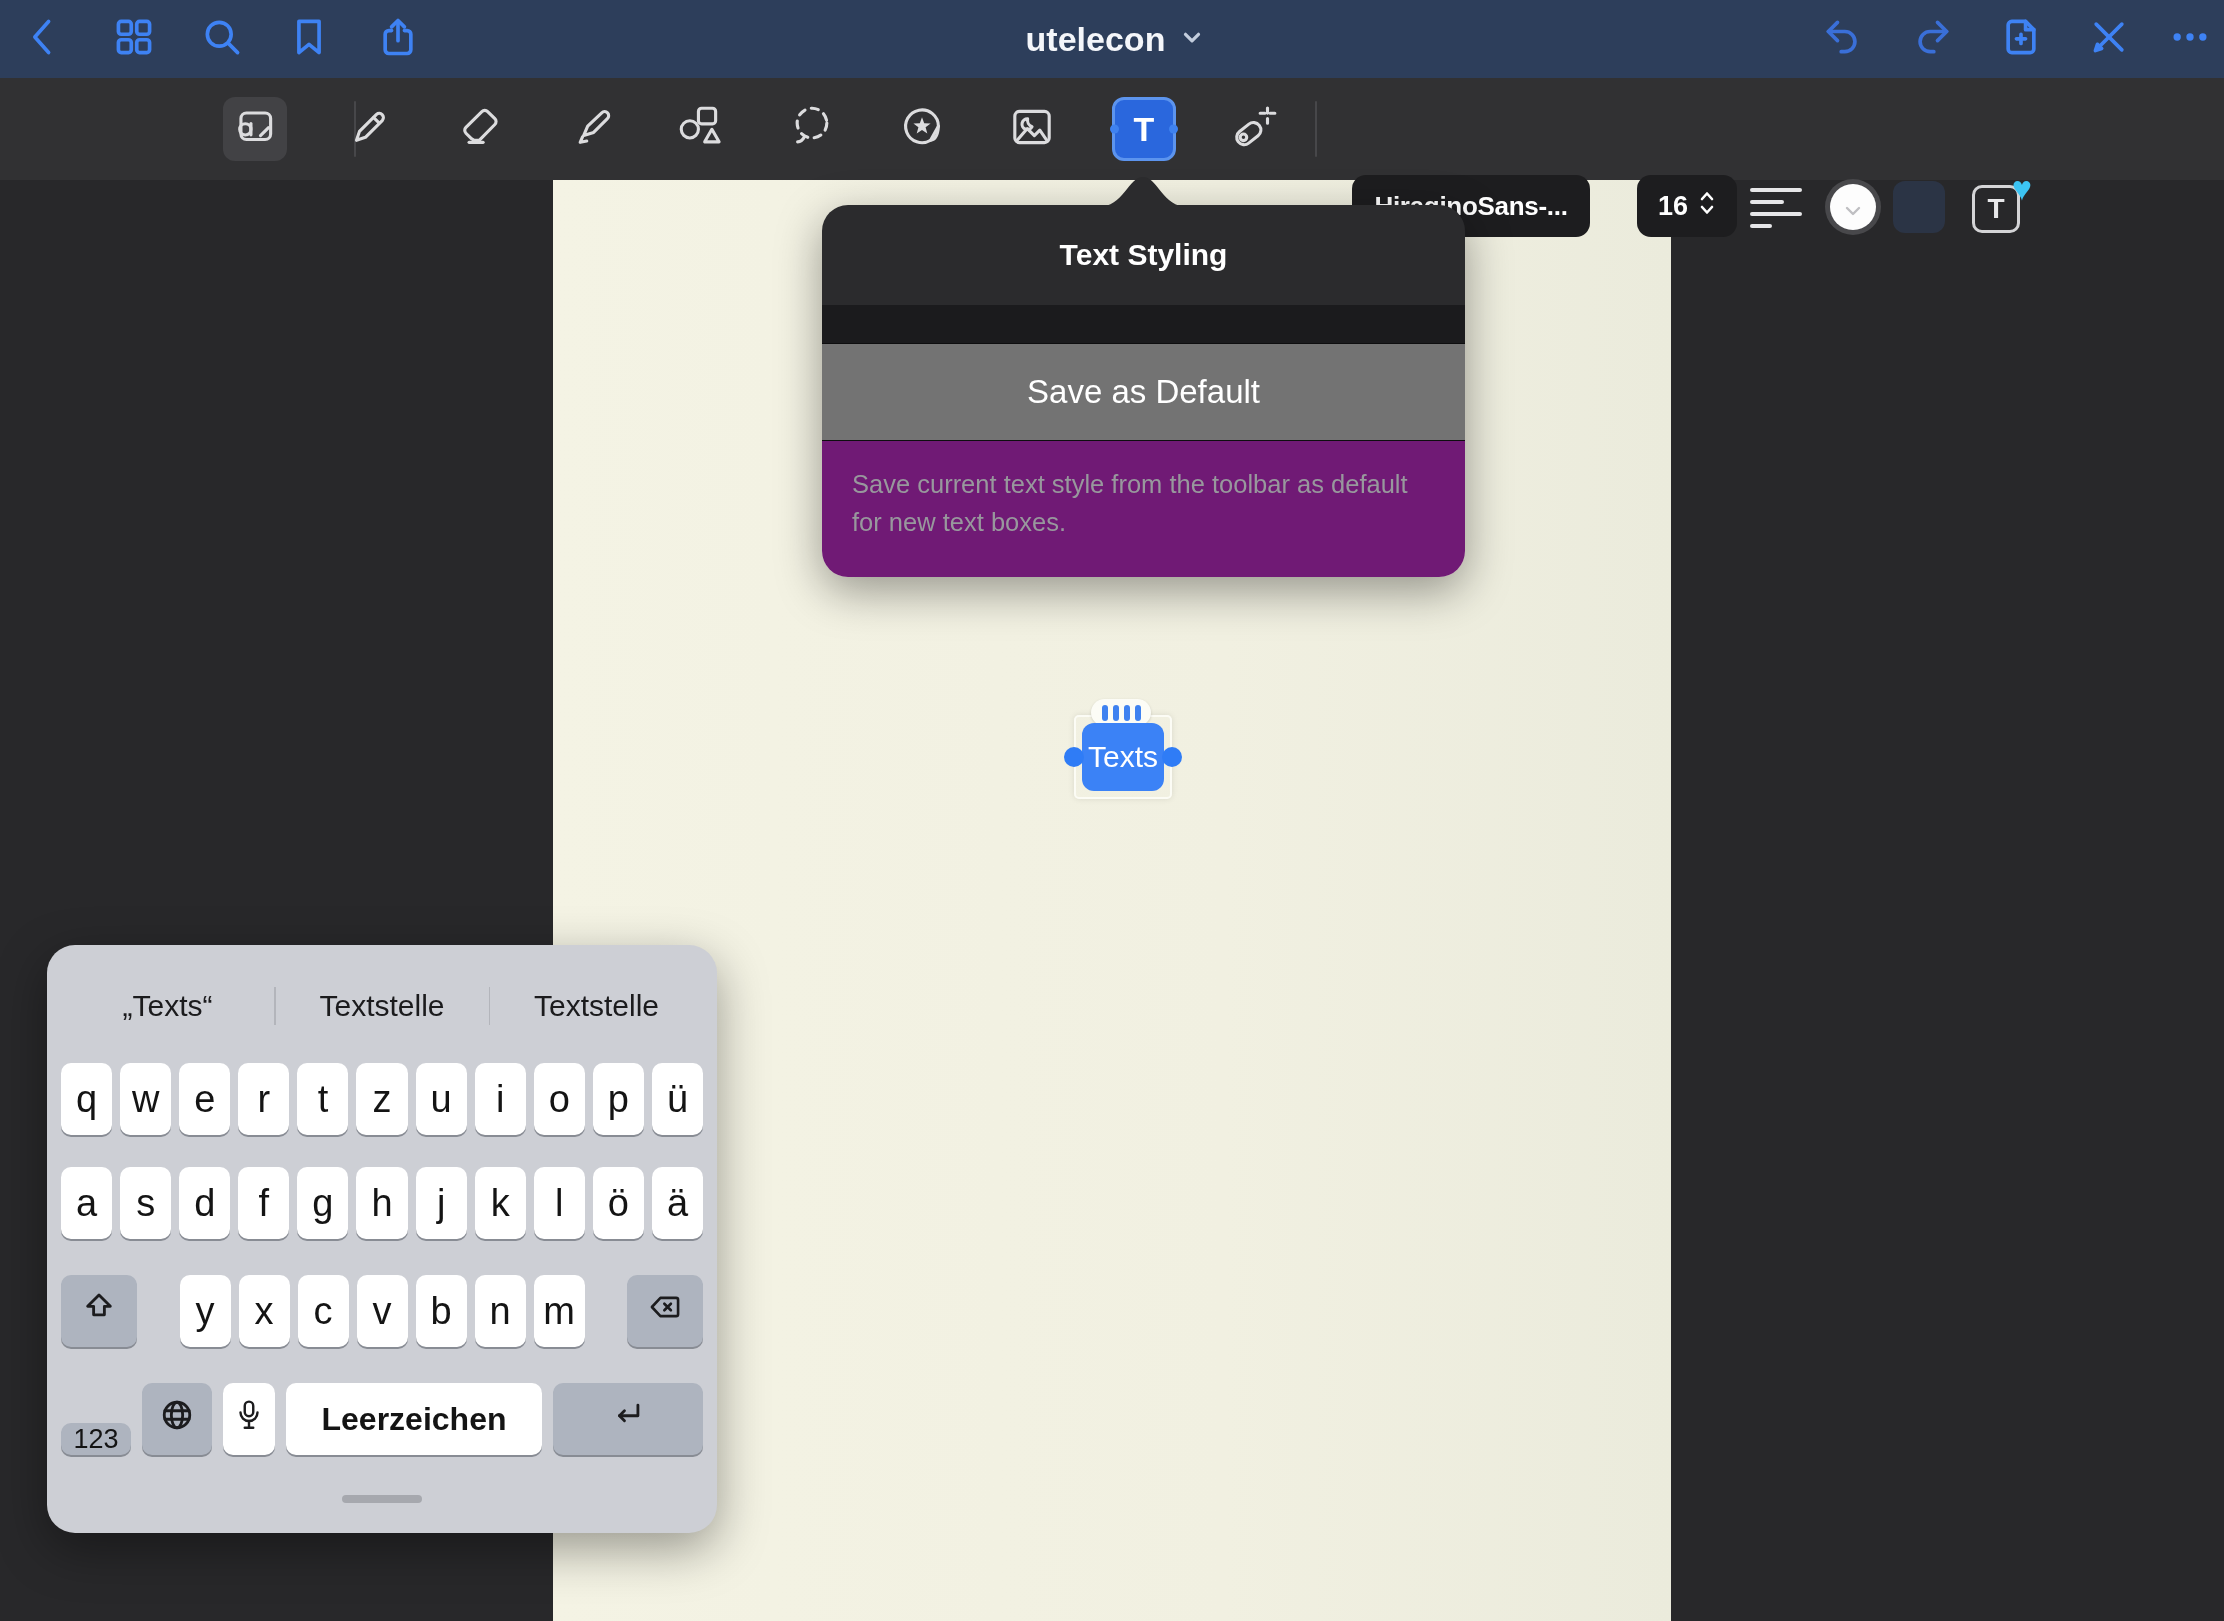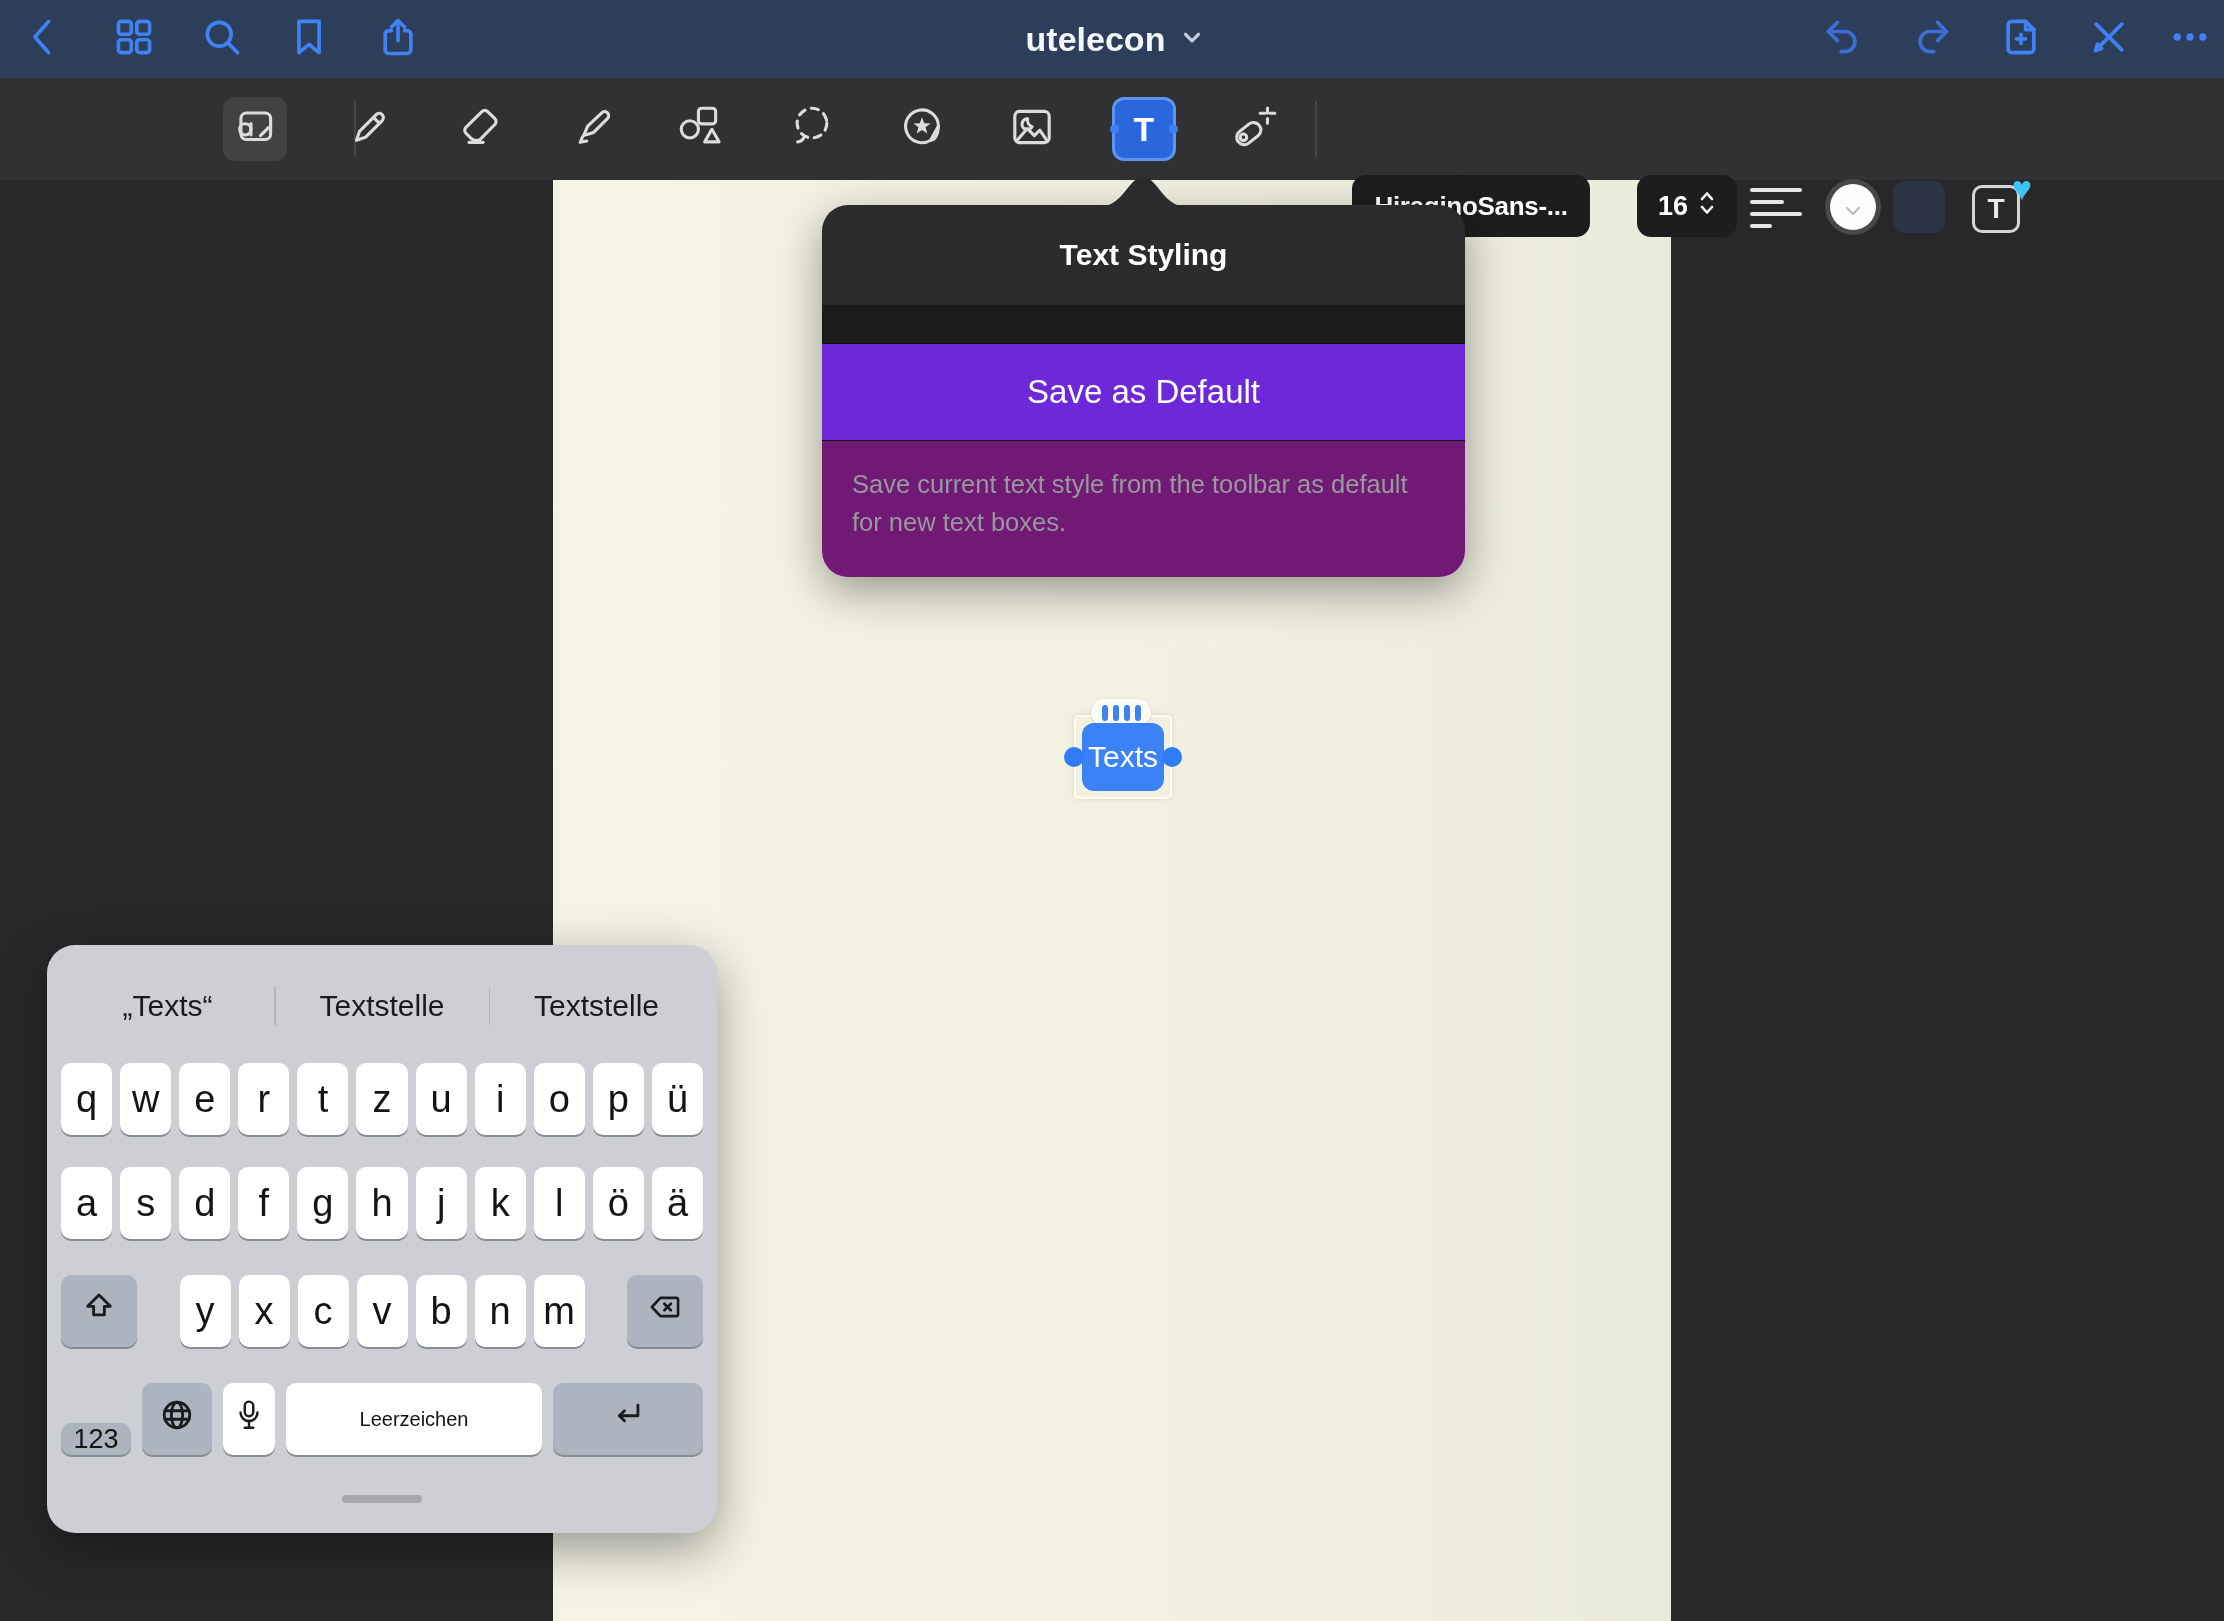--- a/index.html
+++ b/index.html
@@ -39,21 +39,21 @@
   
   #canvas-bg{position:absolute;left:0;top:180px;width:2224px;height:1441px;background:#28282a;}
   #page{position:absolute;left:553px;top:180px;width:1118px;height:1441px;background:linear-gradient(90deg,#f4f3e4 0%,#f1f0e1 60%,#ebebdc 100%);}
   
   #popover{position:absolute;left:822px;top:205px;width:643px;height:372px;border-radius:26px;overflow:hidden;
       box-shadow:0 14px 46px rgba(0,0,0,.38);z-index:40;}
   #popover-arrow{position:absolute;left:1098px;top:171px;width:90px;height:36px;z-index:41;}
   #pop-header{height:100px;background:#2b2b2d;display:flex;align-items:center;justify-content:center;
       color:#fff;font-size:30px;font-weight:600;}
   #pop-strip{height:38px;background:#1b1b1d;}
-  #pop-save{height:98px;background:#6d28d9;display:flex;align-items:center;justify-content:center;
+  #pop-save{height:98px;background:#737373;display:flex;align-items:center;justify-content:center;
       color:#fff;font-size:33px;border-top:1px solid #0e0e0f;border-bottom:1px solid #0e0e0f;box-sizing:border-box;}
   #pop-desc{height:136px;background:#701a75;color:#98989d;font-size:25.5px;line-height:1.5;padding:24px 30px;box-sizing:border-box;}
   
   #text-object{position:absolute;left:1074px;top:715px;width:98px;height:84px;z-index:20;}
   #sel-frame{position:absolute;left:0;top:0;width:98px;height:84px;border:2.5px solid rgba(252,252,246,.95);border-radius:5px;box-sizing:border-box;box-shadow:0 0 6px rgba(0,0,0,.10);}
   #text-chip{position:absolute;left:8px;top:8px;width:82px;height:68px;background:#3b82f6;border-radius:12px;
       color:#fff;font-size:30px;display:flex;align-items:center;justify-content:center;}
   #drag-pill{position:absolute;left:17px;top:-16px;width:60px;height:27px;background:#fcfcf6;border-radius:14px;
       display:flex;align-items:center;justify-content:center;gap:5px;box-shadow:0 1px 3px rgba(0,0,0,.15);}
   #drag-pill .bar{width:6px;height:16px;border-radius:3px;background:#3f82f0;}
@@ -71,21 +71,21 @@
   #row4{top:438px;gap:11px;}
   .key{flex:1;background:#fff;border-radius:10px;box-shadow:0 2px 0 #888c94;display:flex;align-items:center;justify-content:center;
       color:#141414;font-size:38px;}
   .key-fn{flex:none;background:#aeb4bf;}
   .key-fn svg{width:34px;height:34px;stroke:#1c1c1e;fill:none;stroke-width:2;stroke-linecap:round;stroke-linejoin:round;}
   #key-shift,#key-backspace{width:76px;}
   #key-123{width:70px;font-size:27px;flex:none;margin-top:40px;}
   #key-globe{width:70px;}
   #key-mic{width:52px;flex:none;background:#fff;}
   #key-mic svg{width:30px;height:34px;stroke:#1c1c1e;fill:none;stroke-width:2;stroke-linecap:round;stroke-linejoin:round;}
-  #key-space{flex:1;font-size:20px;}
+  #key-space{flex:1;font-size:32px;font-weight:bold;}
   #key-return{width:150px;}
   #kb-handle{position:absolute;left:50%;bottom:30px;transform:translateX(-50%);width:80px;height:8px;border-radius:4px;background:#a6a8ae;}
 </style>
 </head>
 <body>
 
 <div id="app">
 
   <div id="topbar">
     <div class="tb-btn" style="left:12px">

